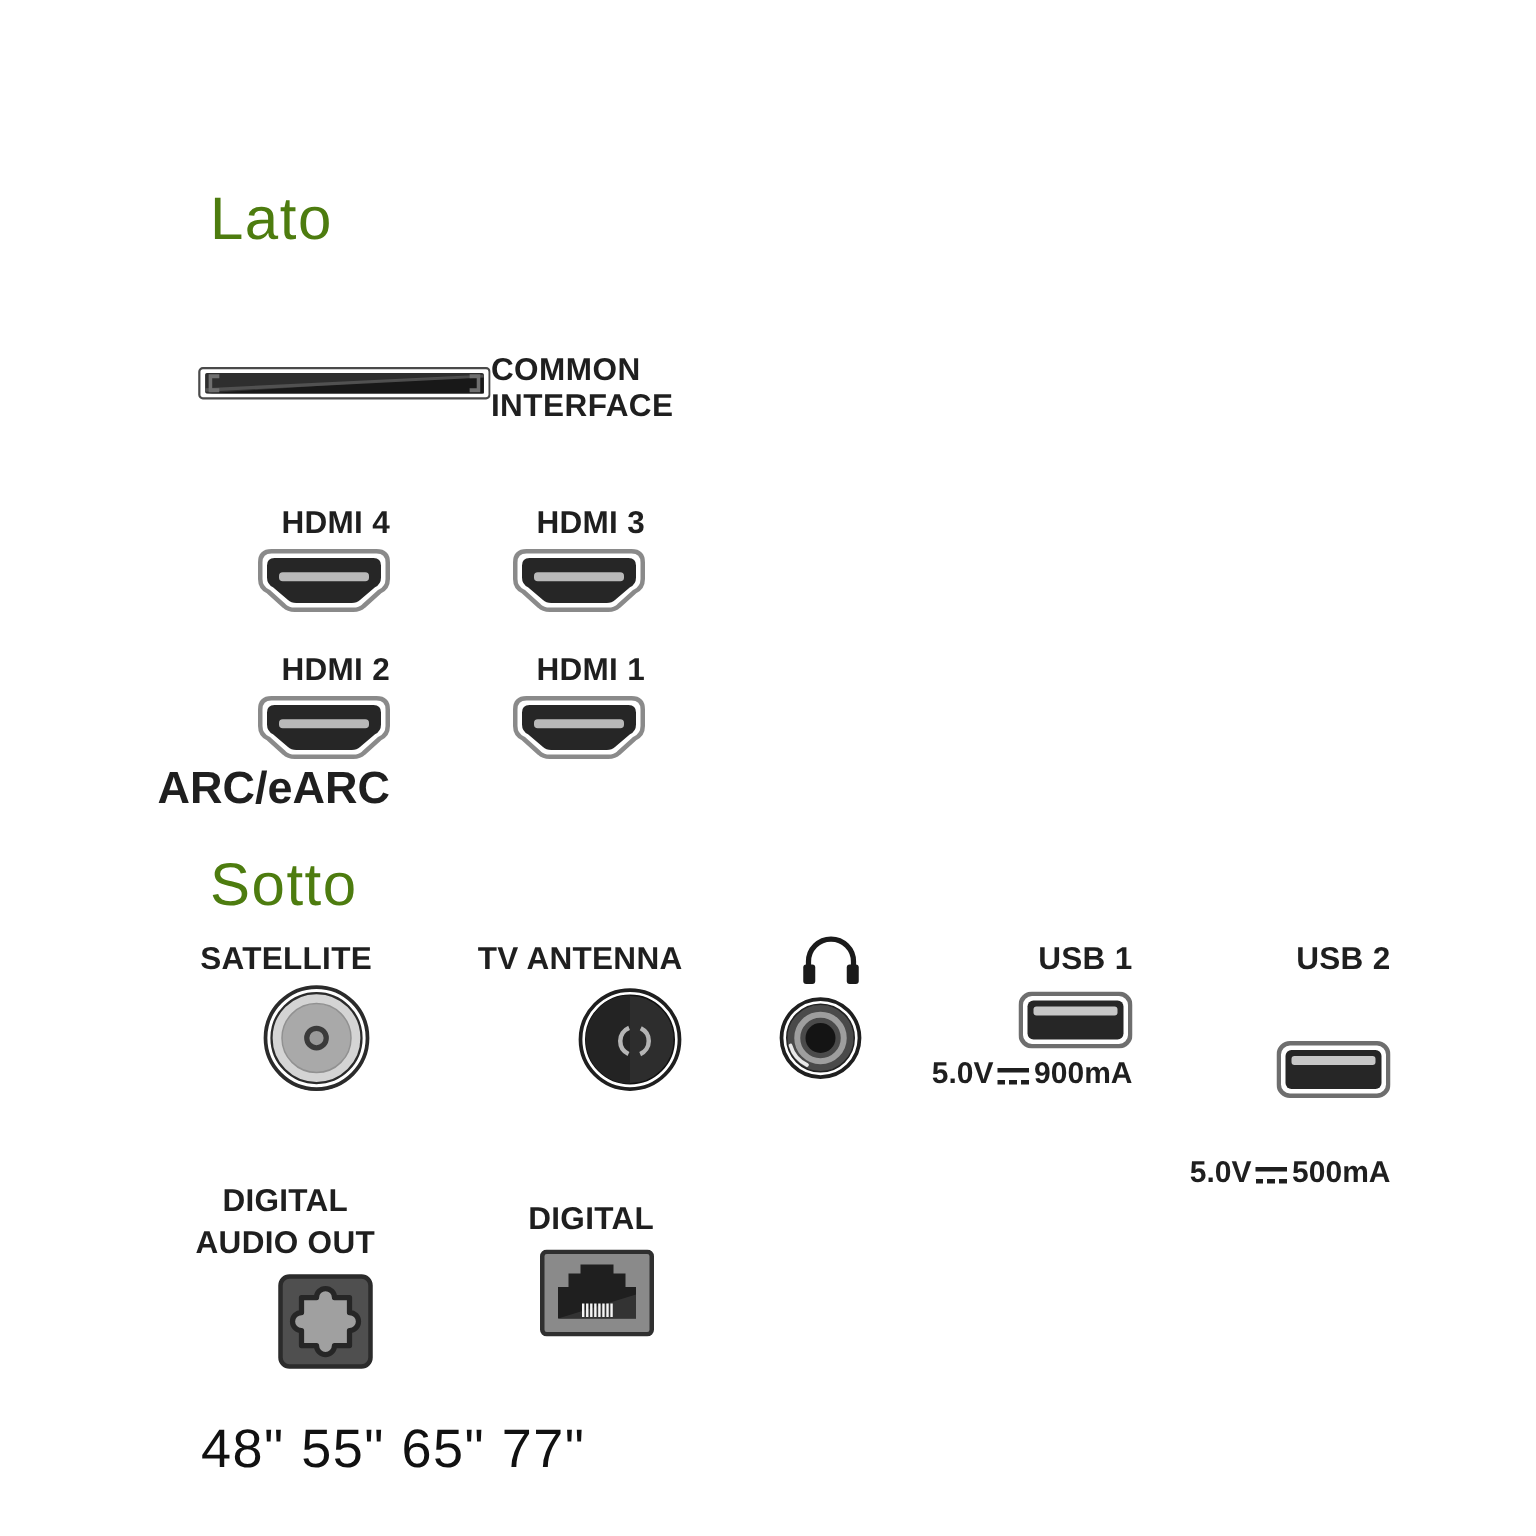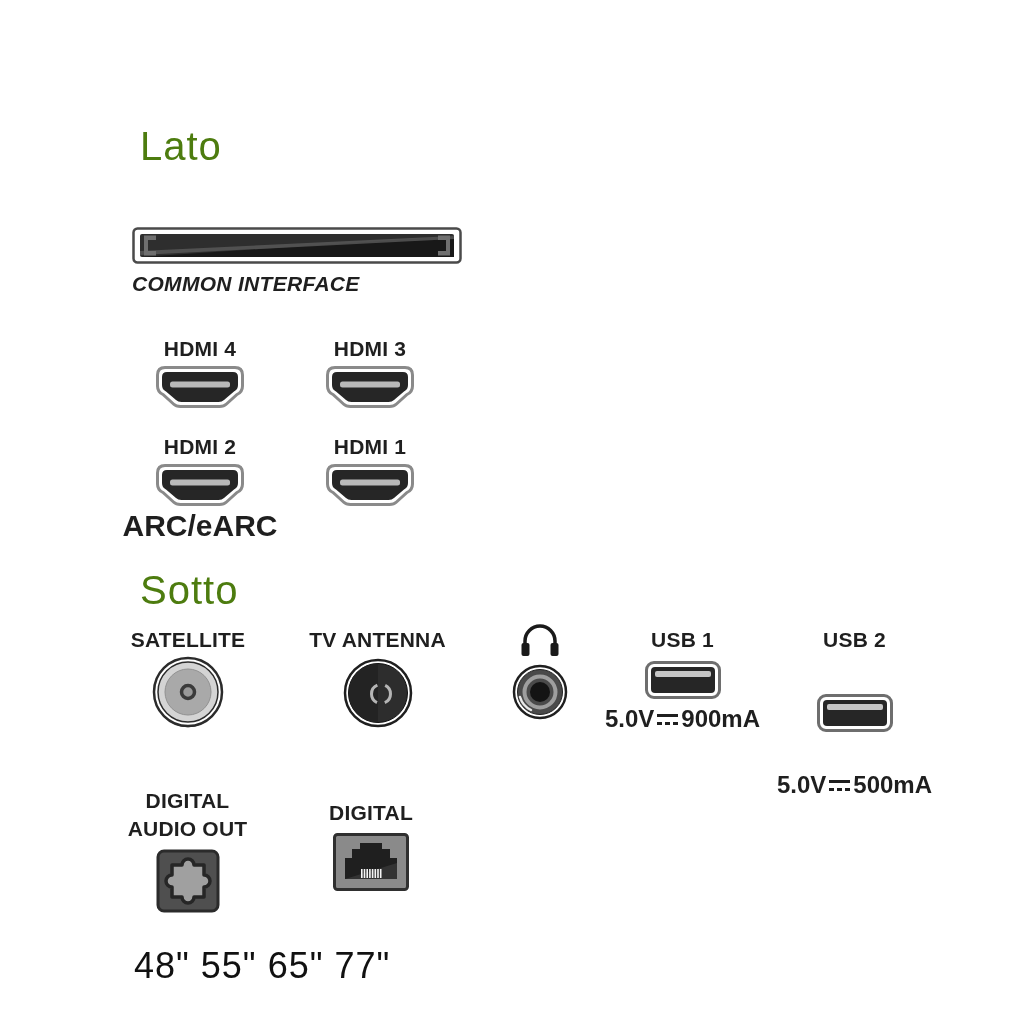--- a/index.html
+++ b/index.html
@@ -6,43 +6,43 @@
   body{
     width:1024px;height:1024px;background:#ffffff;
     font-family:"Liberation Sans", sans-serif;color:#1f1f1f;
     position:relative;overflow:hidden;
   }
   .abs{position:absolute;}
   .section-title{
     font-size:40px;font-weight:300;letter-spacing:1px;line-height:1;color:#4d7c0f;
   }
   .port-block{
-    position:absolute;display:flex;flex-direction:column;align-items:center;text-align:center;
+    position:absolute;display:flex;flex-direction:column;align-items:flex-end;text-align:center;
   }
   .port-label{
     font-size:21px;font-weight:700;line-height:1.15;letter-spacing:0.2px;color:#1f1f1f;white-space:nowrap;
   }
   .sub-label{
     font-size:30px;font-weight:600;line-height:1.1;margin-top:3px;white-space:nowrap;
   }
   .rating{
     display:flex;align-items:center;justify-content:center;
-    font-size:24px;font-weight:700;margin-top:6px;white-space:nowrap;
+    font-size:20px;font-weight:700;margin-top:6px;white-space:nowrap;
   }
   .dc-symbol{
     display:inline-block;width:23px;height:12px;position:relative;margin:2px 2px 0 2px;
   }
   .dc-symbol::before{
     content:"";position:absolute;top:0;left:1px;right:1px;height:3px;background:#1f1f1f;
   }
   .dc-symbol::after{
     content:"";position:absolute;bottom:1px;left:1px;right:1px;height:3px;
     background:repeating-linear-gradient(90deg,#1f1f1f 0 5px,transparent 5px 8px);
   }
-  .ci-block{position:absolute;left:132px;top:227px;width:330px;display:flex;flex-direction:column;font-style:italic;}
+  .ci-block{position:absolute;left:132px;top:227px;width:330px;display:flex;flex-direction:row;align-items:center;}
   .ci-label{font-size:21px;font-weight:700;letter-spacing:0.3px;margin-top:8px;}
   .two-line{line-height:1.35;}
   .footer-sizes{
     font-size:36px;font-weight:400;letter-spacing:1px;line-height:1;color:#111;white-space:nowrap;
   }
   svg{display:block;}
 </style>
 </head>
 <body>
 

